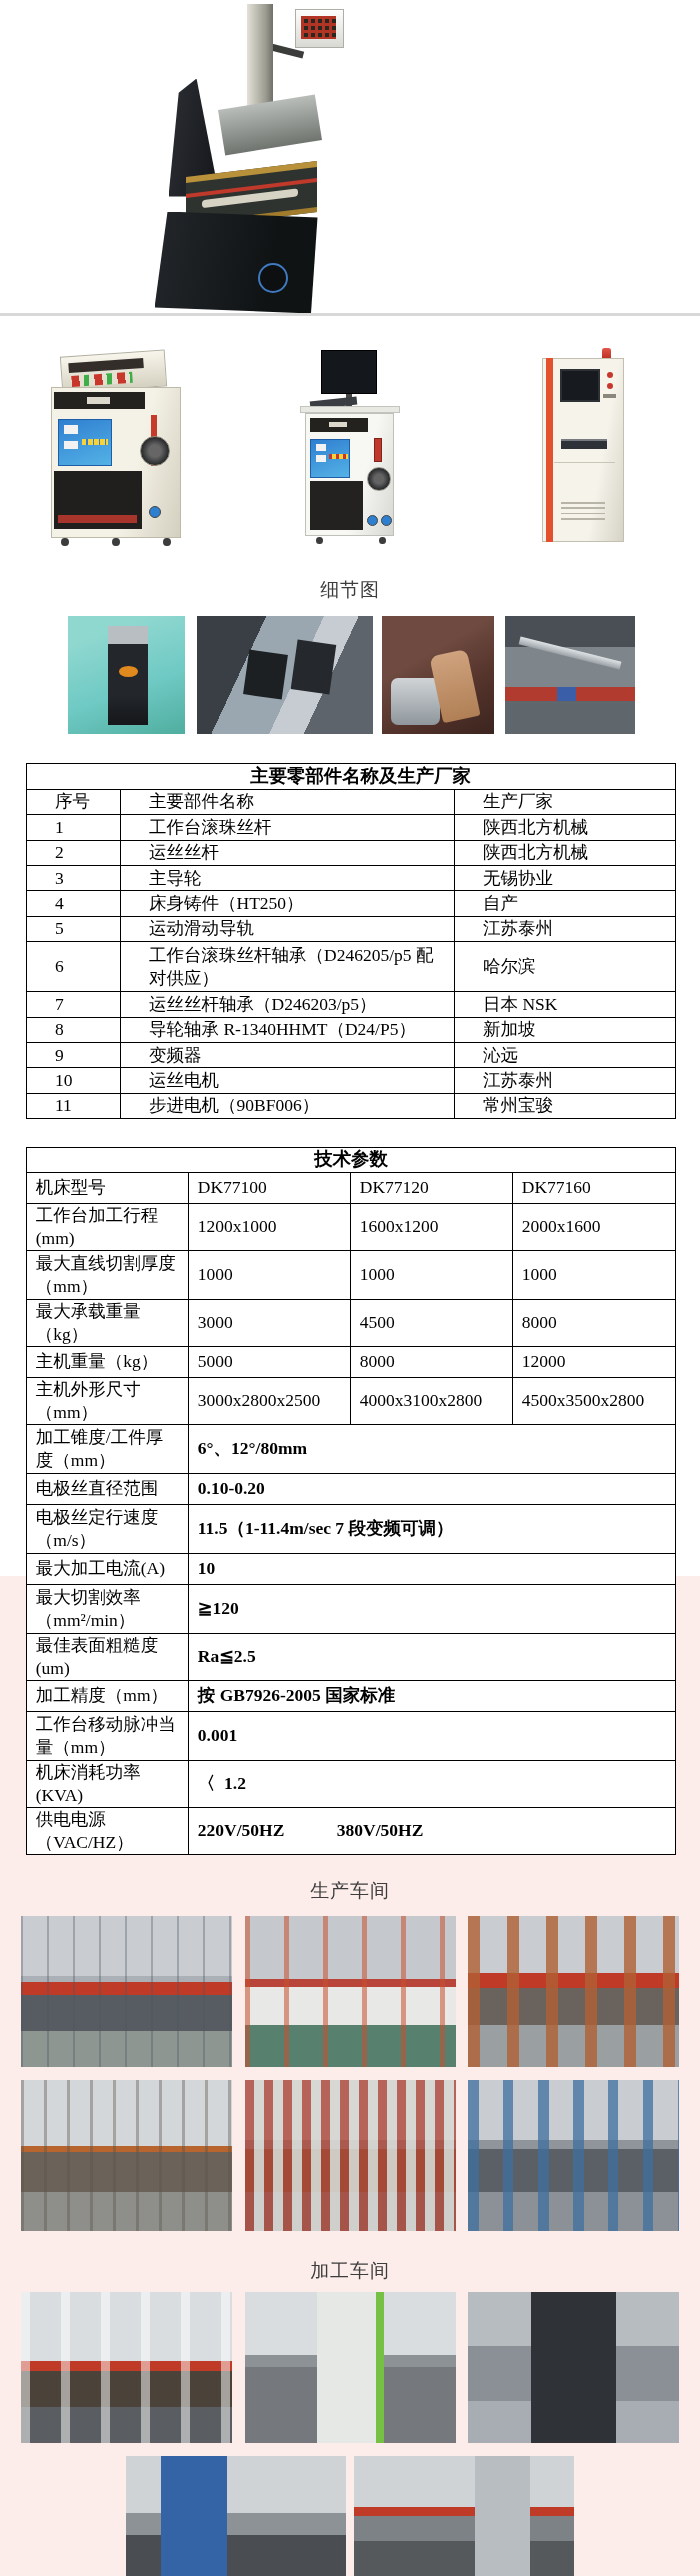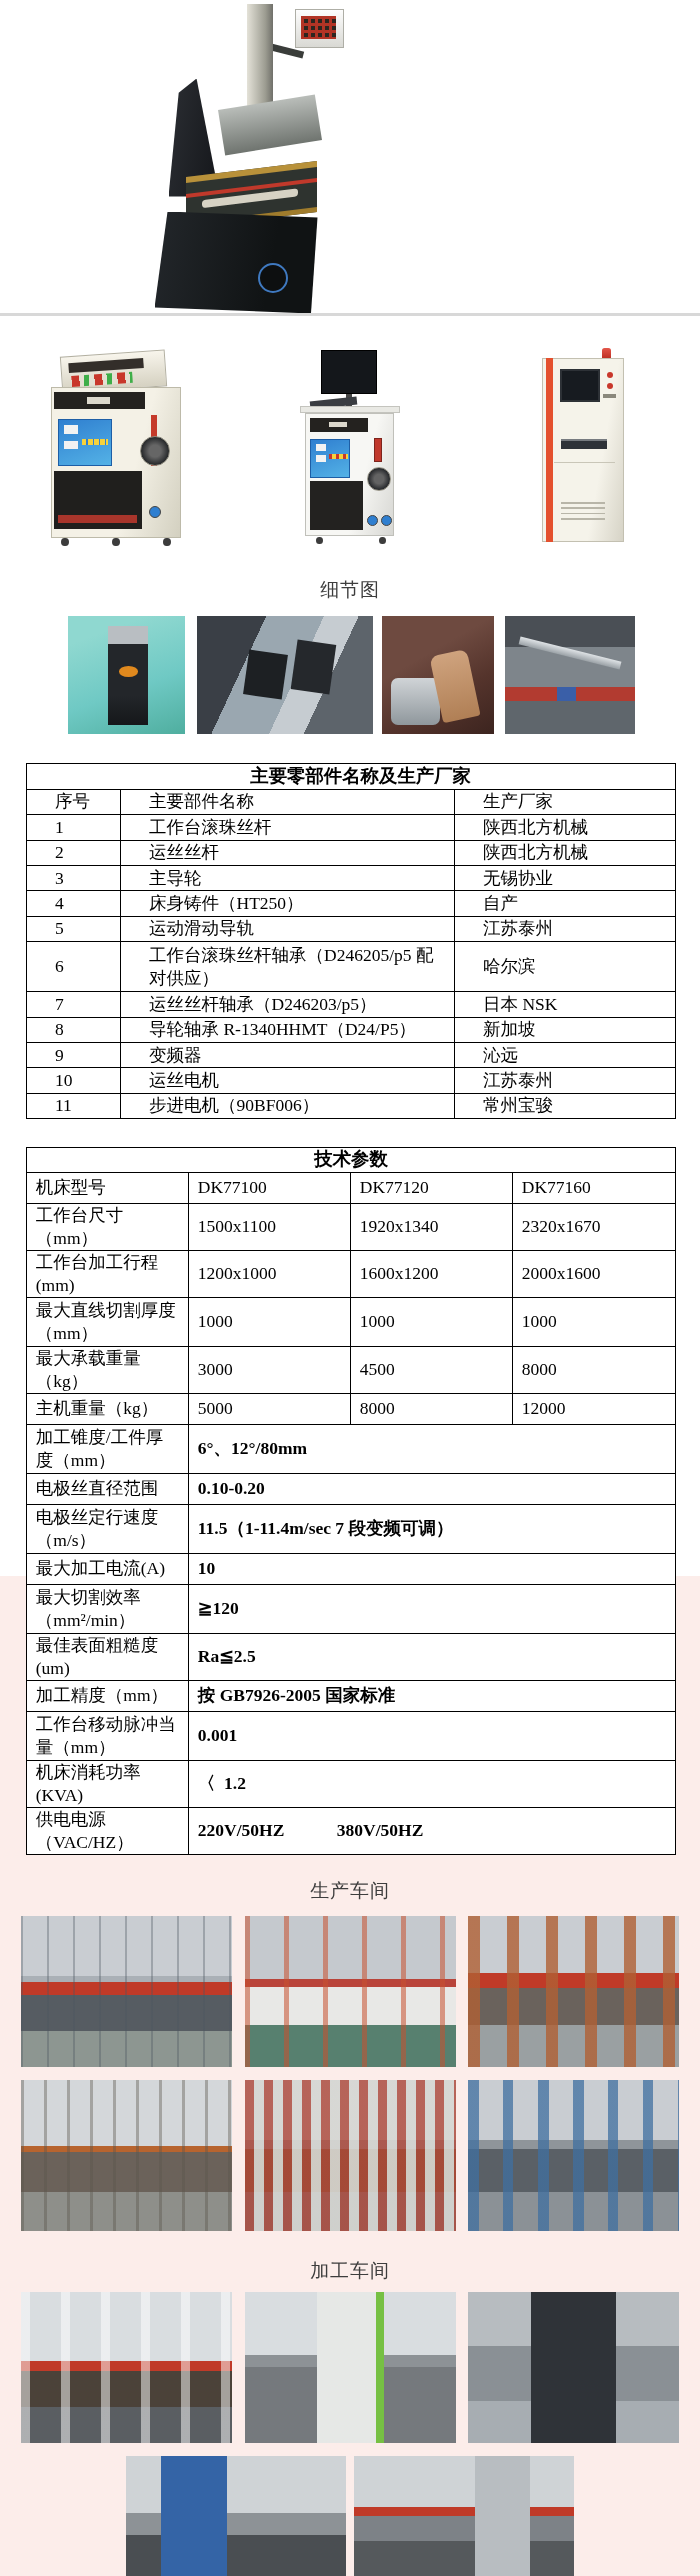--- a/index.html
+++ b/index.html
@@ -385,26 +385,20 @@
         </tr>
       <tr>
         <td>机床型号</td>
         <td>DK77100</td>
         <td>DK77120</td>
         <td>DK77160</td>
       </tr>
     </tbody>
     <tbody id="specs-body">
         <tr>
-          <td>工作台尺寸（mm）</td>
-          <td>1500x1100</td>
-          <td>1920x1340</td>
-          <td>2320x1670</td>
-        </tr>
-        <tr>
           <td>工作台加工行程(mm)</td>
           <td>1200x1000</td>
           <td>1600x1200</td>
           <td>2000x1600</td>
         </tr>
         <tr class="tall">
           <td>最大直线切割厚度（mm）</td>
           <td>1000</td>
           <td>1000</td>
           <td>1000</td>
@@ -413,20 +407,26 @@
           <td>最大承载重量（kg）</td>
           <td>3000</td>
           <td>4500</td>
           <td>8000</td>
         </tr>
         <tr>
           <td>主机重量（kg）</td>
           <td>5000</td>
           <td>8000</td>
           <td>12000</td>
+        </tr>
+        <tr>
+          <td>主机外形尺寸（mm）</td>
+          <td>3000x2800x2500</td>
+          <td>4000x3100x2800</td>
+          <td>4500x3500x2800</td>
         </tr>
         <tr class="tall">
           <td>加工锥度/工件厚度（mm）</td>
           <td class="pre" colspan="3">6°、12°/80mm</td>
         </tr>
         <tr>
           <td>电极丝直径范围</td>
           <td class="pre" colspan="3">0.10-0.20</td>
         </tr>
         <tr class="tall">

